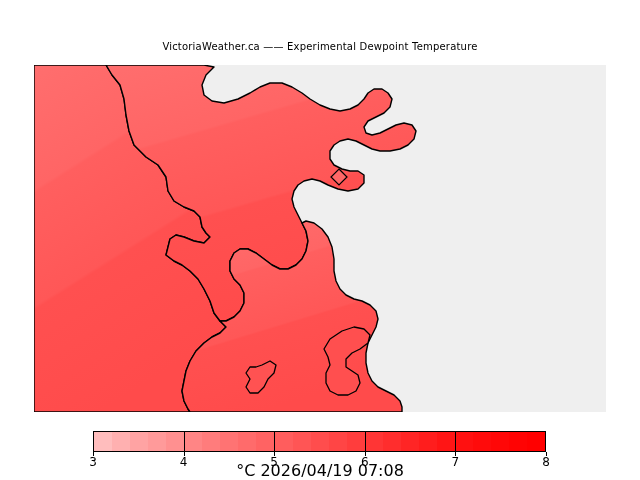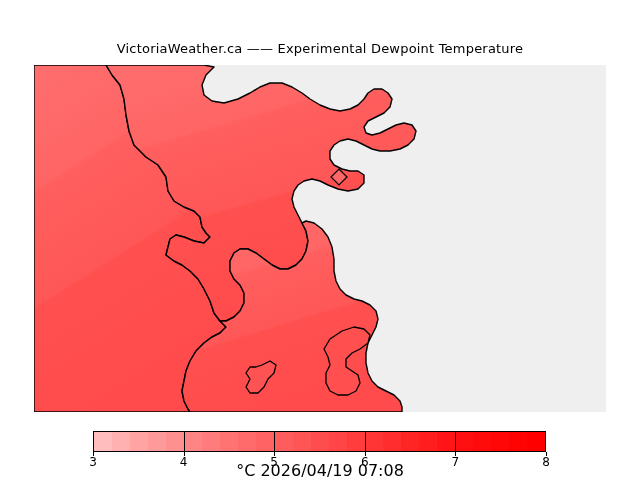--- a/index.html
+++ b/index.html
@@ -14,21 +14,21 @@
     overflow: hidden;
     font-family: "DejaVu Sans", sans-serif;
   }
 
   #title {
     position: absolute;
     left: 0;
     top: 41px;
     width: 640px;
     text-align: center;
-    font-size: 13px;
+    font-size: 10px;
     letter-spacing: 0.2px;
     color: #000000;
     white-space: nowrap;
   }
 
   
   #plot {
     position: absolute;
     left: 34px;
     top: 65px;

